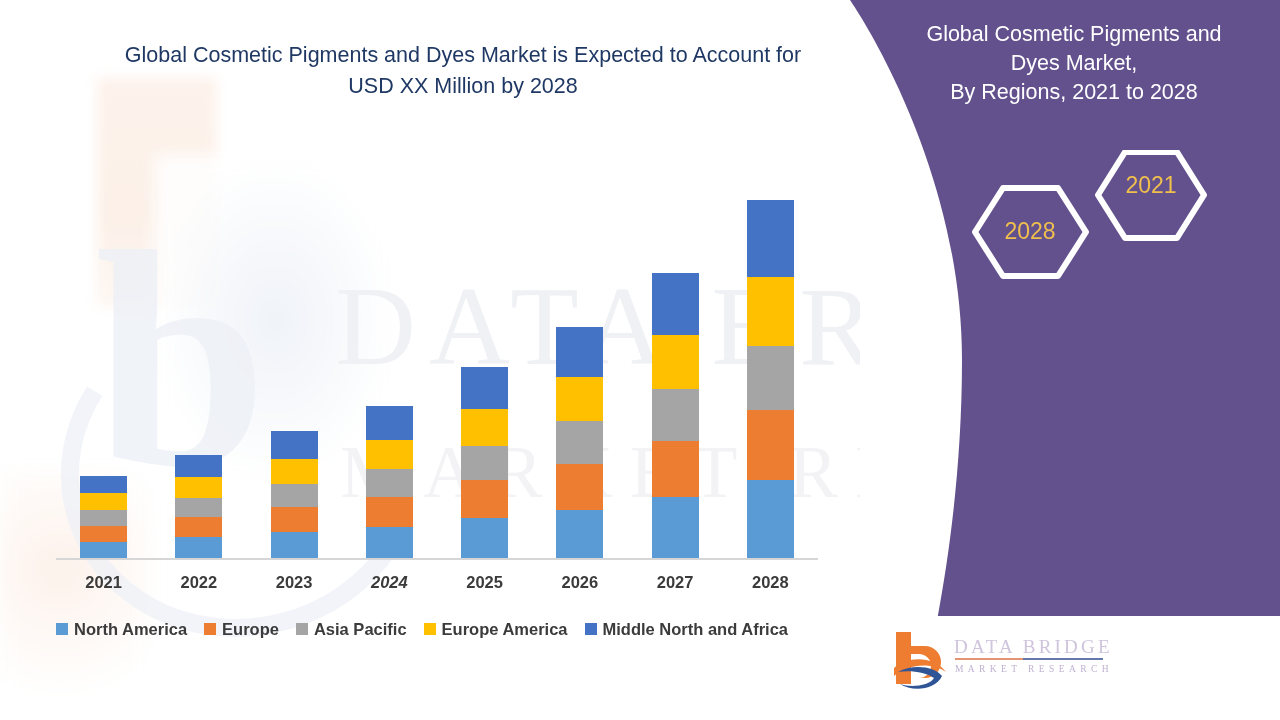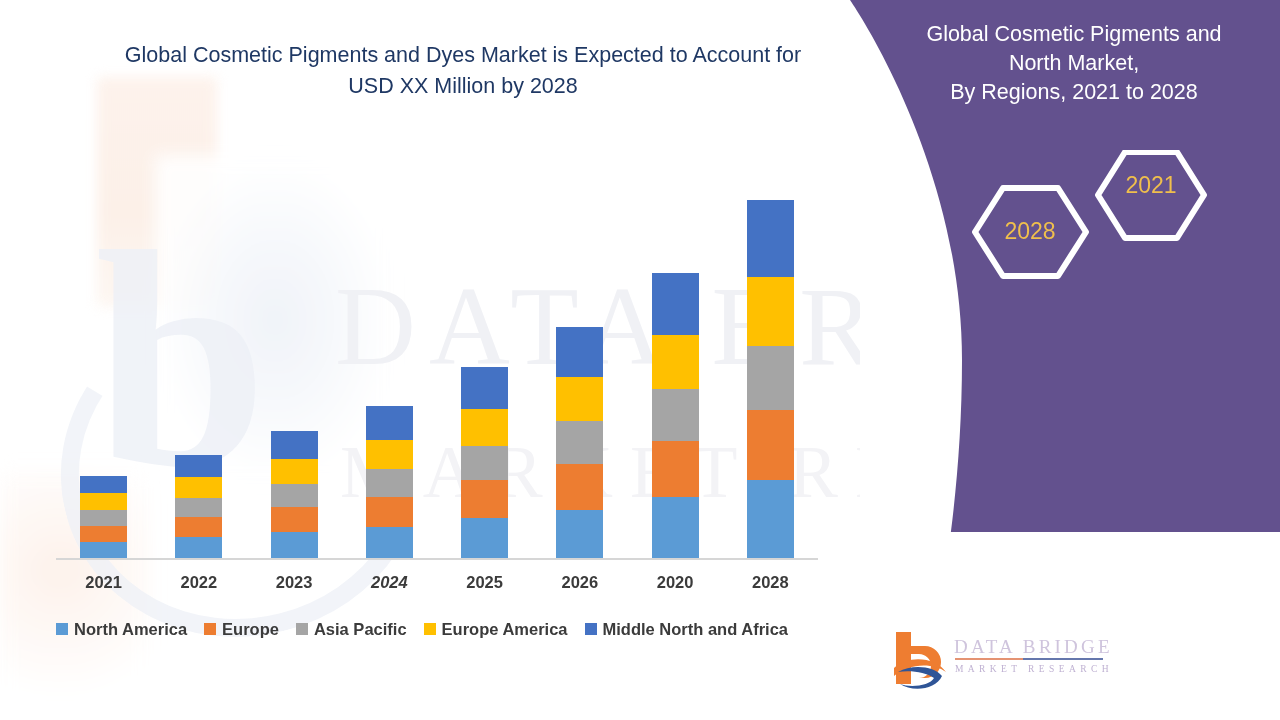--- a/index.html
+++ b/index.html
@@ -50,21 +50,21 @@
     font-family:"Liberation Serif", serif;font-weight:400;white-space:nowrap;
   }
   .wm-line2{
     position:absolute;left:340px;top:430px;
     font-size:74px;letter-spacing:17px;color:#f3f3f6;
     font-family:"Liberation Serif", serif;font-weight:400;white-space:nowrap;
   }
 
   
   .purple-panel{
-    position:absolute;right:0;top:0;width:440px;height:532px;
+    position:absolute;right:0;top:0;width:440px;height:616px;
     overflow:hidden;
   }
   .purple-panel svg{display:block;}
 
   .panel-title{
     position:absolute;left:0;right:0;top:20px;
     text-align:center;color:#ffffff;font-size:21.5px;line-height:1.36;
     font-family:"Liberation Sans", sans-serif;font-weight:400;
     padding:0 18px 0 46px;box-sizing:border-box;
   }
@@ -203,21 +203,21 @@
       </div>
     </div>
   <div class="axis-line"></div>
   <div class="xlabels" id="xlabels">
       <div class="xlabel" style="left: 12.625px;">2021</div>
       <div class="xlabel" style="left: 107.875px;">2022</div>
       <div class="xlabel" style="left: 203.125px;">2023</div>
       <div class="xlabel" style="left: 298.375px; font-style: italic;">2024</div>
       <div class="xlabel" style="left: 393.625px;">2025</div>
       <div class="xlabel" style="left: 488.875px;">2026</div>
-      <div class="xlabel" style="left: 584.125px;">2020</div>
+      <div class="xlabel" style="left: 584.125px;">2027</div>
       <div class="xlabel" style="left: 679.375px;">2028</div>
     </div>
 
   <div class="legend" id="legend">
       <div class="legend-item">
         <span class="legend-swatch" style="background: rgb(91, 155, 213);"></span>
         <span class="legend-label">North America</span>
       </div>
       <div class="legend-item">
         <span class="legend-swatch" style="background: rgb(237, 125, 49);"></span>
@@ -237,21 +237,21 @@
       </div>
     </div>
 
   <div class="purple-panel">
     <svg width="440" height="720" viewBox="0 0 440 720" xmlns="http://www.w3.org/2000/svg">
       <path d="M 10 0 L 440 0 L 440 720 L 74 720 C 74 720 122 560 122 360 C 122 160 10 0 10 0 Z" fill="#63518E"></path>
     </svg>
 
     <div class="panel-title">
       <span>Global Cosmetic Pigments and</span><br>
-      <span>North Market,</span><br>
+      <span>Dyes Market,</span><br>
       <span>By Regions, 2021 to 2028</span>
     </div>
 
     <div class="hexwrap">
       <svg width="440" height="145" viewBox="0 0 440 145" xmlns="http://www.w3.org/2000/svg">
 
         <polygon points="258,43 285,0 337,0 364,43 337,86 285,86" transform="translate(0,2)" fill="none" stroke="#ffffff" stroke-width="6" stroke-linejoin="round"></polygon>
 
         <polygon points="135,82 163,38 218,38 246,82 218,126 163,126" fill="none" stroke="#ffffff" stroke-width="6" stroke-linejoin="round"></polygon>
       </svg>

